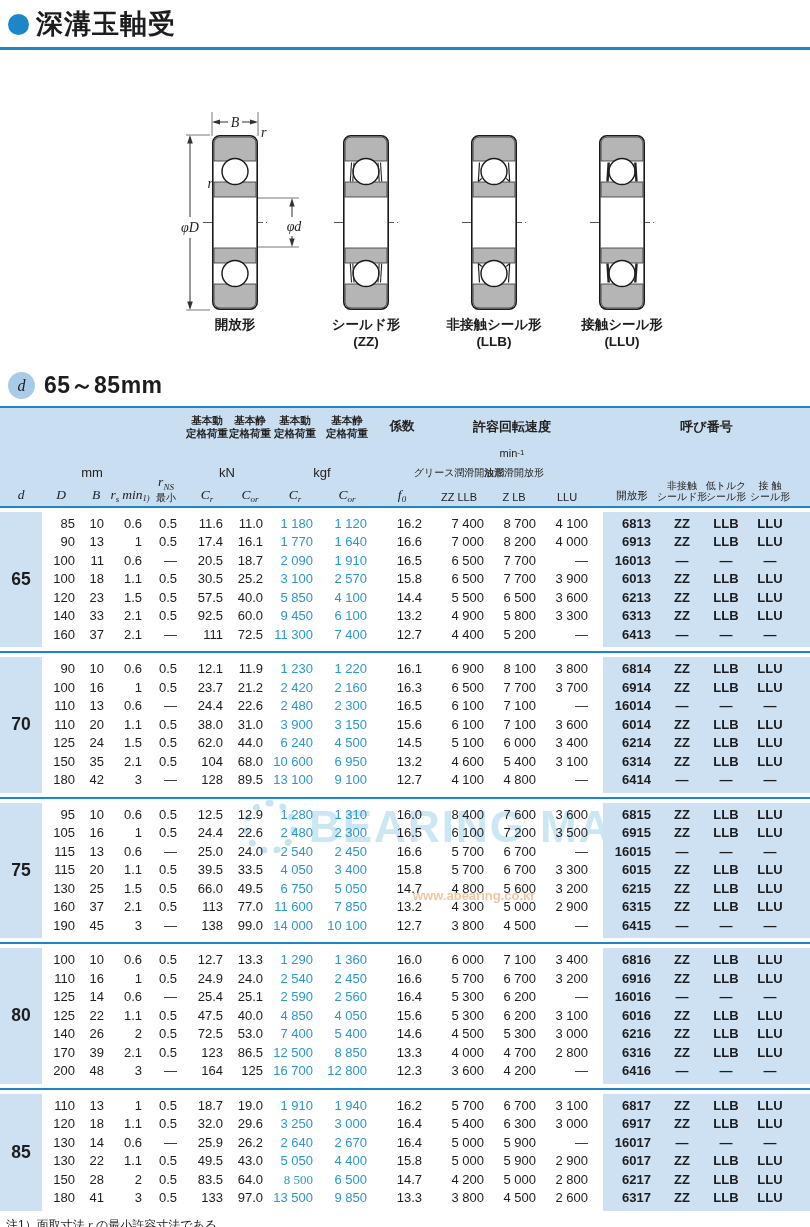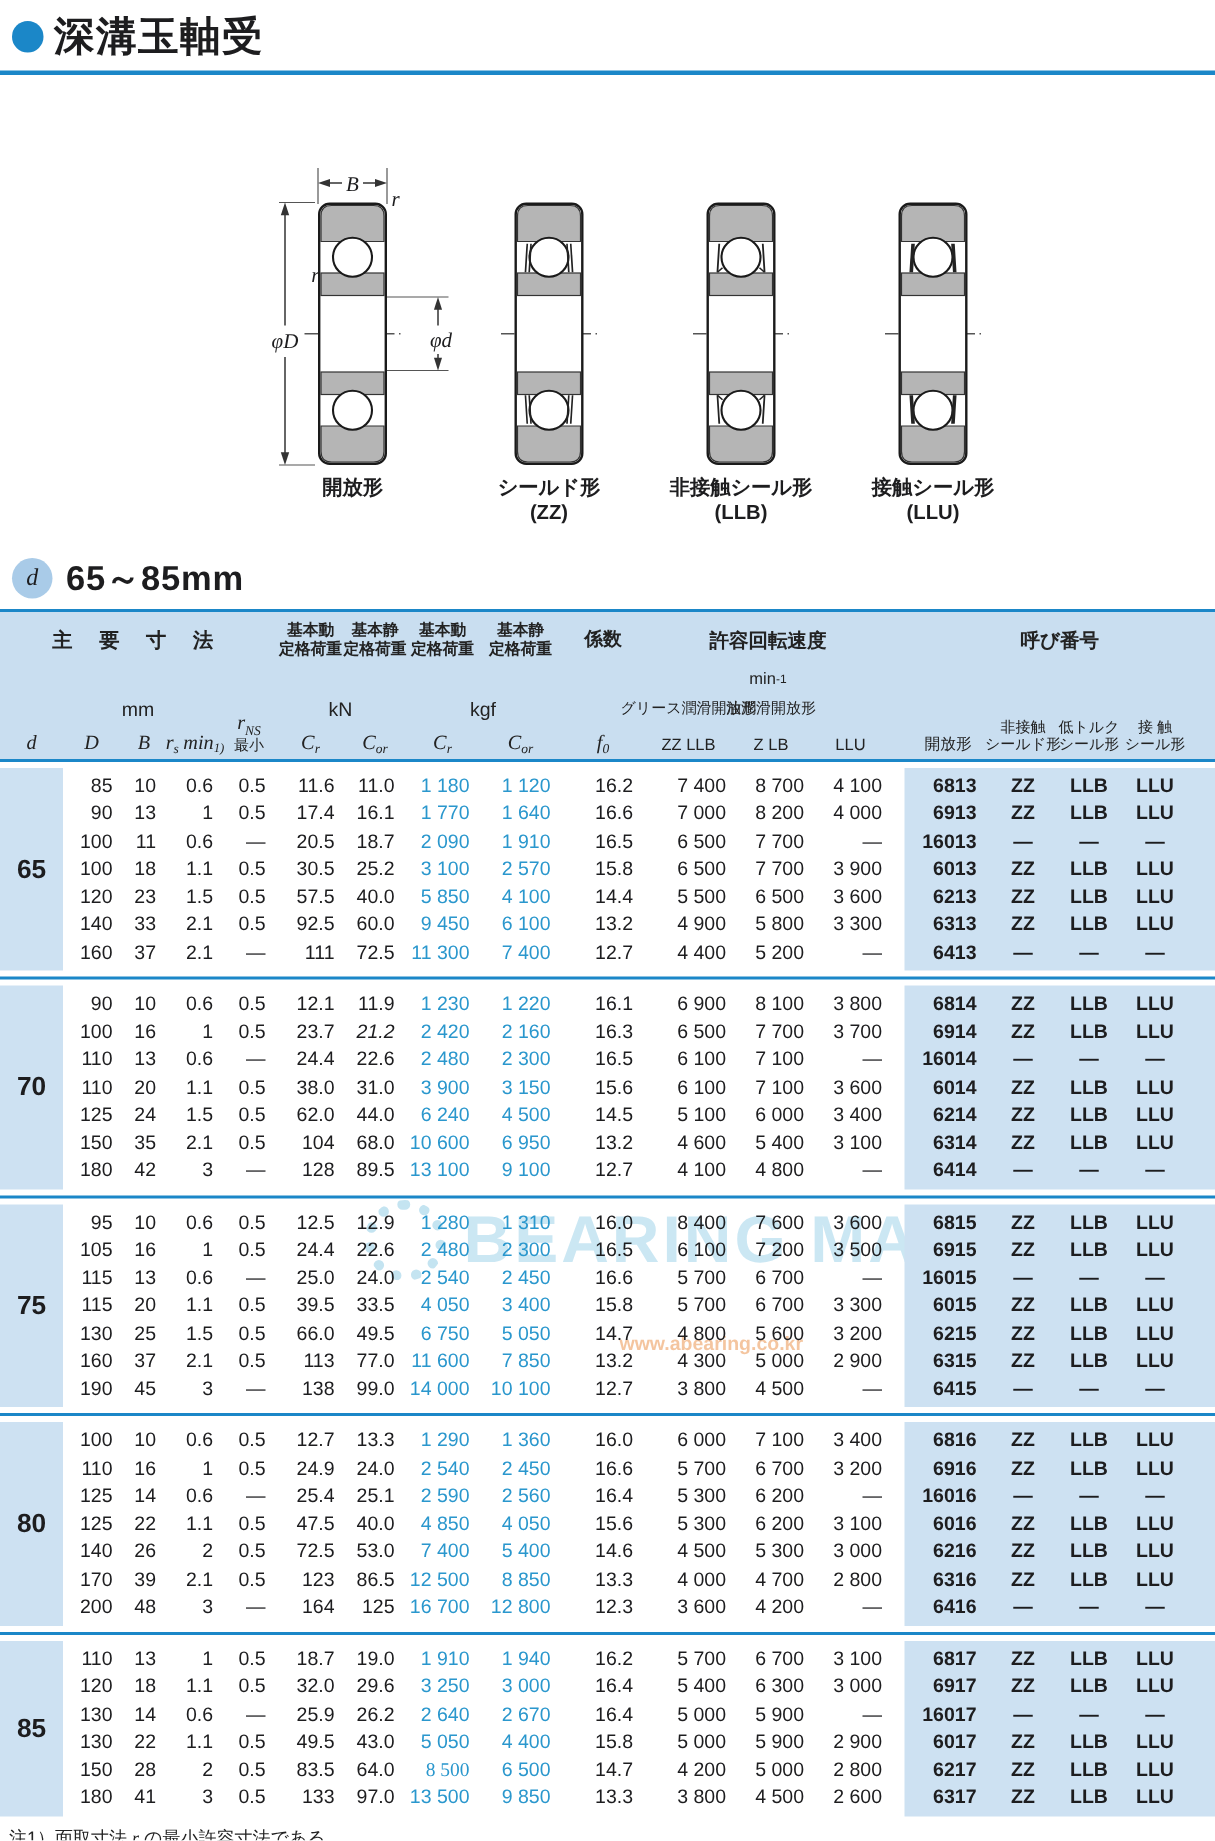--- a/index.html
+++ b/index.html
@@ -220,21 +220,20 @@
   </div>
 
   <div class="section-head">
     <span class="badge">
         <i>d</i>
       </span>
     <span class="range">65～85mm</span>
   </div>
 
   <div class="thead">
-    <div class="hc h-md">主 要 寸 法</div>
     <div class="hc two h-ld1">
         <span>基本動</span>
         <span>定格荷重</span>
       </div>
     <div class="hc two h-ls1">
         <span>基本静</span>
         <span>定格荷重</span>
       </div>
     <div class="hc two h-ld2">
         <span>基本動</span>
@@ -466,21 +465,21 @@
         <div class="cell c13" style="grid-row: 1;">3 800</div>
         <div class="cell c15 bnum" style="grid-row: 1;">6814</div>
         <div class="cell c16 bnum" style="grid-row: 1;">ZZ</div>
         <div class="cell c17 bnum" style="grid-row: 1;">LLB</div>
         <div class="cell c18 bnum" style="grid-row: 1;">LLU</div>
         <div class="cell c2" style="grid-row: 2;">100</div>
         <div class="cell c3" style="grid-row: 2;">16</div>
         <div class="cell c4" style="grid-row: 2;">1</div>
         <div class="cell c5" style="grid-row: 2;">0.5</div>
         <div class="cell c6" style="grid-row: 2;">23.7</div>
-        <div class="cell c7" style="grid-row: 2; font-style: italic;">21.2</div>
+        <div class="cell c7" style="grid-row: 2;">21.2</div>
         <div class="cell c8 cyan" style="grid-row: 2;">2 420</div>
         <div class="cell c9 cyan" style="grid-row: 2;">2 160</div>
         <div class="cell c10" style="grid-row: 2;">16.3</div>
         <div class="cell c11" style="grid-row: 2;">6 500</div>
         <div class="cell c12" style="grid-row: 2;">7 700</div>
         <div class="cell c13" style="grid-row: 2;">3 700</div>
         <div class="cell c15 bnum" style="grid-row: 2;">6914</div>
         <div class="cell c16 bnum" style="grid-row: 2;">ZZ</div>
         <div class="cell c17 bnum" style="grid-row: 2;">LLB</div>
         <div class="cell c18 bnum" style="grid-row: 2;">LLU</div>

